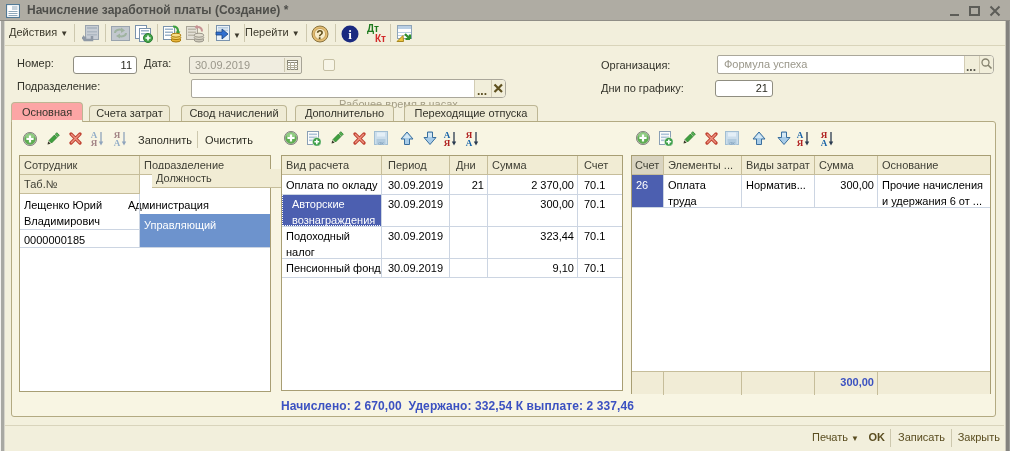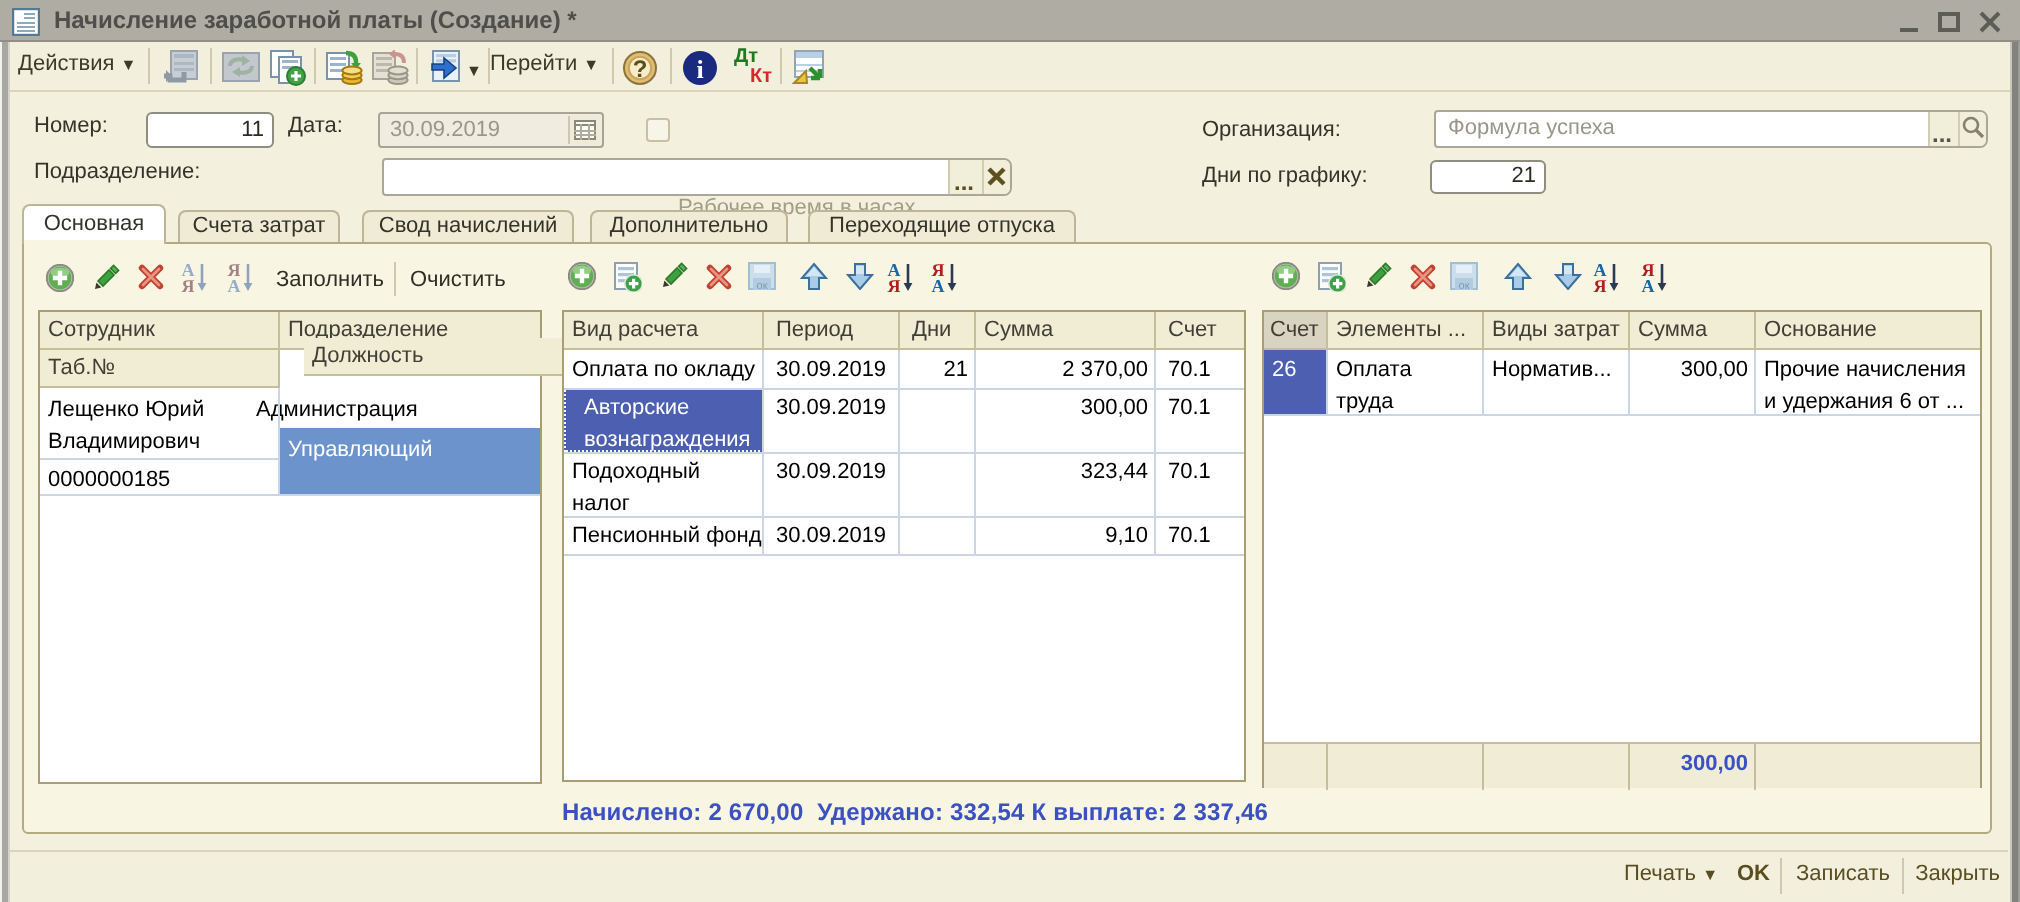--- a/index.html
+++ b/index.html
@@ -15,21 +15,21 @@
   #title .txt { position:absolute; left:27px; top:3px; font-weight:bold; font-size:12px; color:#4e4e4a; }
   
   #tbar { left:5px; top:21px; width:1000px; height:25px; background:#f2efdc; border-bottom:1px solid #d9d4ba; }
   .tsep { position:absolute; top:3px; width:1px; height:18px; background:#cdc8ae; }
   .tbtn { position:absolute; top:4px; color:#3c3a2c; font-size:11px; }
   
   .lbl { position:absolute; color:#33332a; font-size:11px; }
   .field { position:absolute; background:#fff; border:1px solid #8f8d80; border-radius:3px; font-size:11px; }
   
   .tab { position:absolute; border:1px solid #bdb694; border-bottom:none; border-radius:4px 4px 0 0; background:#efebd5; color:#33332a; text-align:center; font-size:11px; }
-  .tab.active { background:#ffffff; }
+  .tab.active { background:#fca5a5; }
   
   #panel { left:11px; top:121px; width:985px; height:296px; border:1px solid #b3aa82; border-radius:0 3px 3px 3px; background:#f8f5e3; }
   
   .tbl { position:absolute; background:#fff; border:1px solid #a89e74; }
   .hcell { position:absolute; background:#f1ecd4; border-right:1px solid #c6bd9a; border-bottom:1px solid #c6bd9a; color:#3f3f35; padding:3px 0 0 4px; overflow:hidden; white-space:nowrap; }
   .cell { position:absolute; color:#000; padding:2px 0 0 4px; overflow:hidden; font-size:11px; line-height:16px; }
   .gridv { position:absolute; width:1px; background:#ccd5e2; }
   .gridh { position:absolute; height:1px; background:#ccd5e2; }
   .selA { background:#4c5fb0; color:#fff; }
   .selB { background:#6d93cd; color:#fff; }

